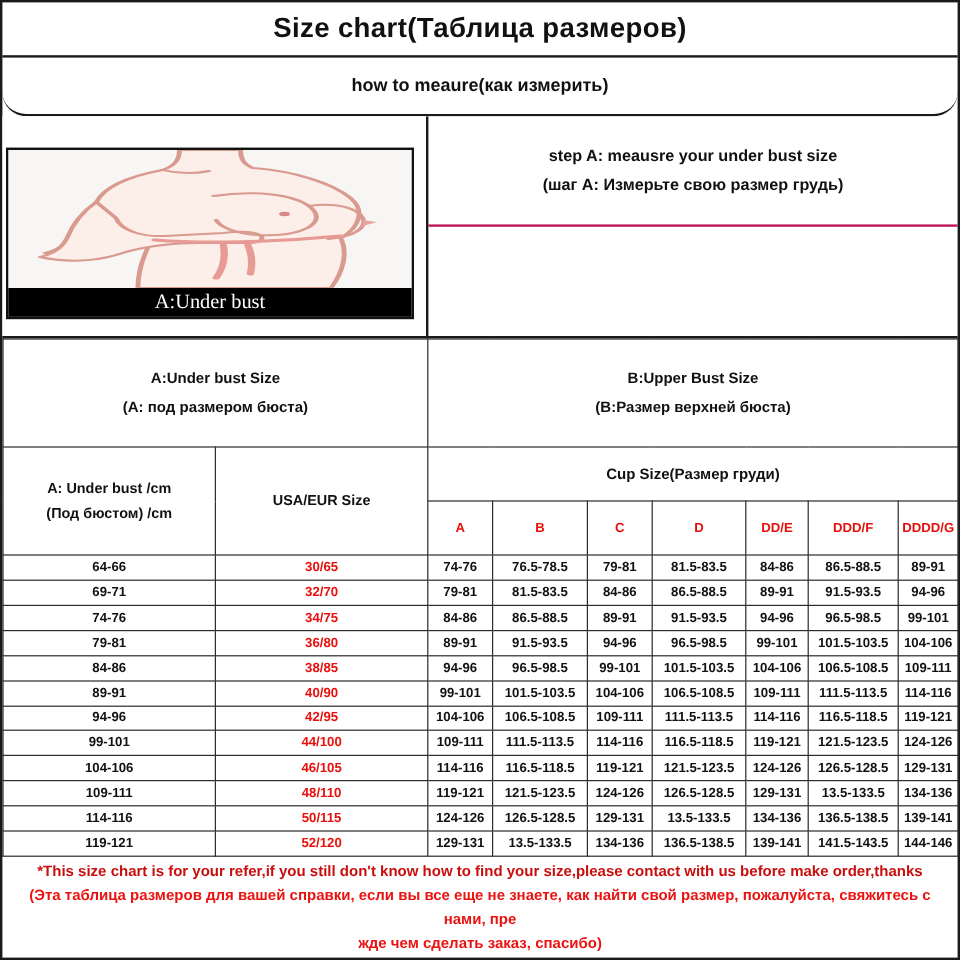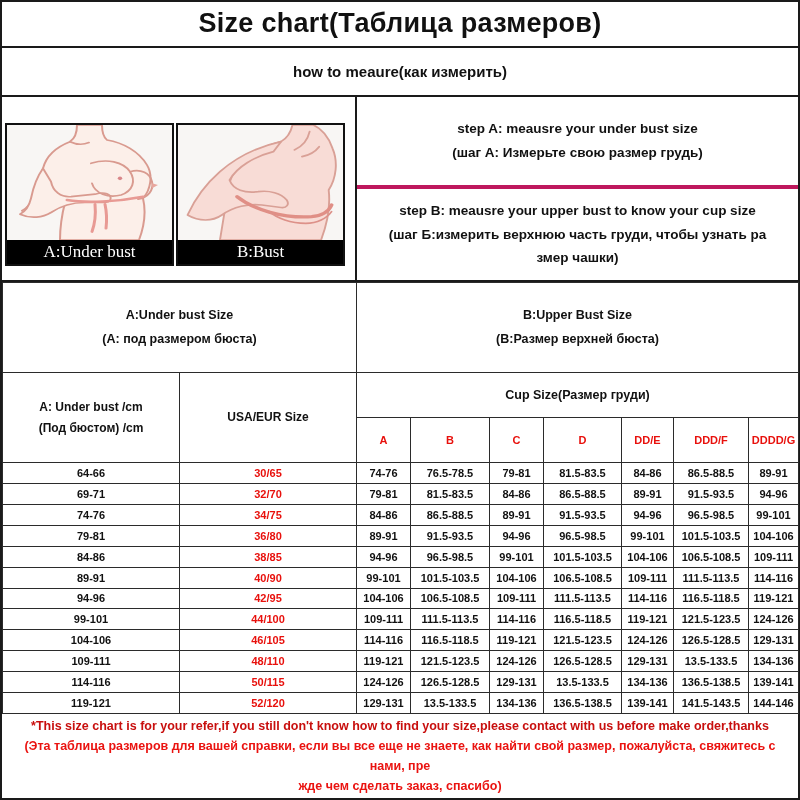--- a/index.html
+++ b/index.html
@@ -1,34 +1,34 @@
 <!DOCTYPE html>
 <html><head>
 <meta charset="utf-8">
 <style>
   * { margin:0; padding:0; box-sizing:border-box; }
   html,body { width:800px; height:800px; background:#ffffff; }
   body { font-family:"Liberation Sans", sans-serif; color:#111; }
   .page { width:800px; height:800px; border:2px solid #1a1a1a; display:flex; flex-direction:column; background:#fff; }
 
   .title-row { height:48px; border-bottom:2px solid #1a1a1a; display:flex; align-items:center; justify-content:center; }
-  .title-row span { font-size:27px; font-weight:bold; letter-spacing:.3px; }
-
-  .subtitle-row { height:52px; border-bottom:2px solid #1a1a1a; display:flex; align-items:center; justify-content:center; }
+  .title-row span { font-size:23px; font-weight:bold; letter-spacing:.3px; }
+
+  .subtitle-row { height:52px; border-bottom:2px solid #1a1a1a; display:flex; align-items:center; justify-content:center;border-radius:20px; }
   .subtitle-row span { font-size:15px; font-weight:bold; }
 
   .measure-row { height:185px; display:flex; border-bottom:2px solid #1a1a1a; }
   .figures { width:355px; border-right:2px solid #1a1a1a; padding:3px 10px 14px 3px; display:flex; gap:2px; background:#fff; }
   .panel { flex:1; border:2px solid #111; display:flex; flex-direction:column; background:#f8f6f4; min-width:0;margin-top:23px; }
   .panel svg { flex:1; width:100%; display:block; }
   .panel-label { height:24px; background:#000; color:#fff; font-family:"Liberation Serif", serif; font-size:17px; display:flex; align-items:center; justify-content:center; white-space:nowrap; }
 
   .steps { flex:1; display:flex; flex-direction:column; }
   .step { display:flex; flex-direction:column; justify-content:center; align-items:center; text-align:center; font-weight:bold; font-size:13.5px; line-height:1.75; padding:0 8px; }
-  .step-a { height:92px; border-bottom:4px solid #be185d; }
+  .step-a { height:92px; border-bottom:2px solid #be185d; }
   .step-b { flex:1; }
 
   .table-wrap { height:455px; }
   table { width:100%; height:100%; border-collapse:collapse; table-layout:fixed; }
   td { border:1px solid #2b2b2b; text-align:center; vertical-align:middle; font-weight:bold; font-size:11px; padding:0 1px; overflow:hidden; }
   tr.section-head td { font-size:12.5px; line-height:1.9; border-bottom:1px solid #2b2b2b; }
   td.colhead { font-size:12px; line-height:1.7; }
   td.cuphead { font-size:12.5px; }
   .red { color:#e8100c; }
   .dim2 { display:block; }
@@ -69,48 +69,27 @@
           <path d="M145,70 l6,2 -6,4 z" fill="#e8a79e"></path>
           <g stroke="#e89a94" stroke-width="3" fill="none" stroke-linecap="round">
             <path d="M60,90 C80,94 110,92 136,86"></path>
             <path d="M88,95 C89,108 88,118 85,128"></path>
             <path d="M98,95 C100,106 100,114 99,124"></path>
           </g>
         </svg>
         <div class="panel-label">A:Under bust</div>
       </div>
 
-      <div class="panel">
-        <svg viewBox="0 0 173 138" preserveAspectRatio="none">
-          <rect x="0" y="0" width="173" height="138" fill="#f8f6f4"></rect>
-          <g stroke="#d9a096" stroke-width="2" fill="#f8dcd6" stroke-linecap="round" stroke-linejoin="round">
-            <path d="M120,0 C118,10 114,16 108,20 C88,26 72,36 62,52 C54,64 50,80 50,96 L44,138 L150,138 C156,120 160,98 158,78 C166,64 168,44 162,28 C158,14 150,4 142,0 Z"></path>
-            <path d="M108,20 C84,26 62,38 44,56 C30,70 18,88 10,108 C22,116 36,116 46,108 C58,98 74,94 88,96 L108,99 C114,100 117,95 114,90 C108,82 96,78 84,80 C70,82 58,78 54,66 C62,50 80,38 100,32 Z"></path>
-          </g>
-          <g stroke="#d9a096" stroke-width="2" fill="none" stroke-linecap="round">
-            <path d="M138,8 C136,18 130,26 122,30"></path>
-            <path d="M148,26 C144,32 138,36 130,38"></path>
-          </g>
-          <path d="M62,86 C80,102 110,112 140,110 C150,109 158,104 161,96" stroke="#e08f86" stroke-width="4" fill="none" stroke-linecap="round"></path>
-          <path d="M96,104 C104,112 118,118 134,118 C146,118 156,112 161,104" stroke="#dd9189" stroke-width="2" fill="none" stroke-linecap="round"></path>
-        </svg>
-        <div class="panel-label">B:Bust</div>
-      </div>
 
     </div>
 
     <div class="steps">
       <div class="step step-a">
         <span class="dim2">step A: meausre your under bust size</span>
         <span class="dim2">(шаг А: Измерьте свою размер грудь)</span>
-      </div>
-      <div class="step step-b">
-        <span class="dim2">step B: meausre your upper bust to know your cup size</span>
-        <span class="dim2">(шаг Б:измерить верхнюю часть груди, чтобы узнать ра</span>
-        <span class="dim2">змер чашки)</span>
       </div>
     </div>
   </div>
 
   <div class="table-wrap">
     <table>
       <colgroup>
         <col style="width:177px">
           <col style="width:177px">
         <col style="width:54px">

